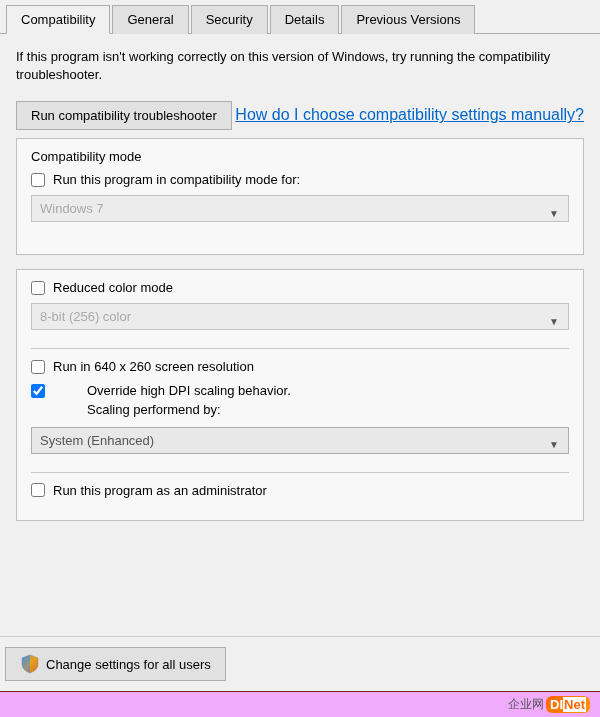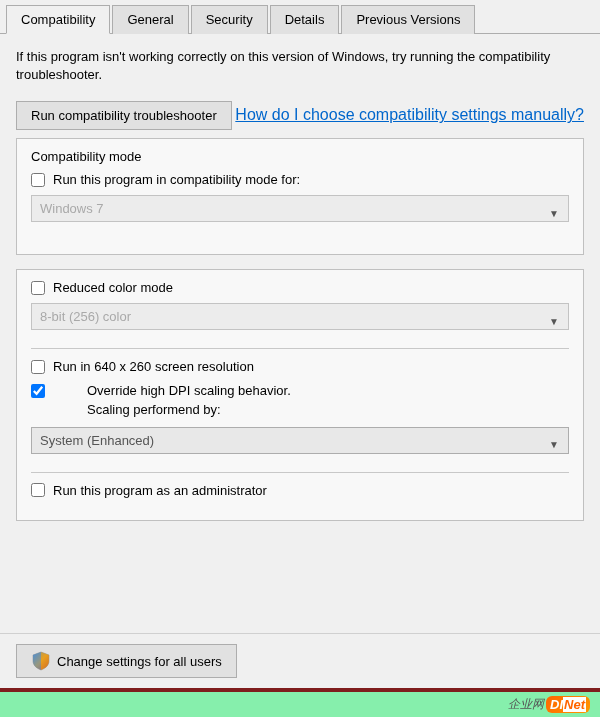--- a/index.html
+++ b/index.html
@@ -135,43 +135,42 @@
       background: #e8e8e8;
     }
     
     .separator {
       border: none;
       border-top: 1px solid #c8c8c8;
       margin: 10px 0;
     }
     
     .bottom-bar {
-      padding: 10px 16px;
+      padding: 10px 5px;
       background: #f0f0f0;
       border-top: 1px solid #d0d0d0;
     }
     .btn-shield {
       display: flex;
       align-items: center;
       gap: 6px;
     }
     .shield-icon {
       width: 20px;
       height: 20px;
       flex-shrink: 0;
     }
     
     .watermark {
-      background: #86efac;
+      background: #f0abfc;
       display: flex;
       justify-content: flex-end;
       align-items: center;
       padding: 4px 10px;
-      border-top: 4px solid #7f1d1d;
-      font-style: italic;
+      border-top: 1px solid #7f1d1d;
     }
     .watermark-text {
       font-size: 11px;
       color: #666;
       display: flex;
       align-items: center;
       gap: 2px;
     }
     .dinet-logo {
       background: linear-gradient(135deg, #ff6600, #ff9900);

